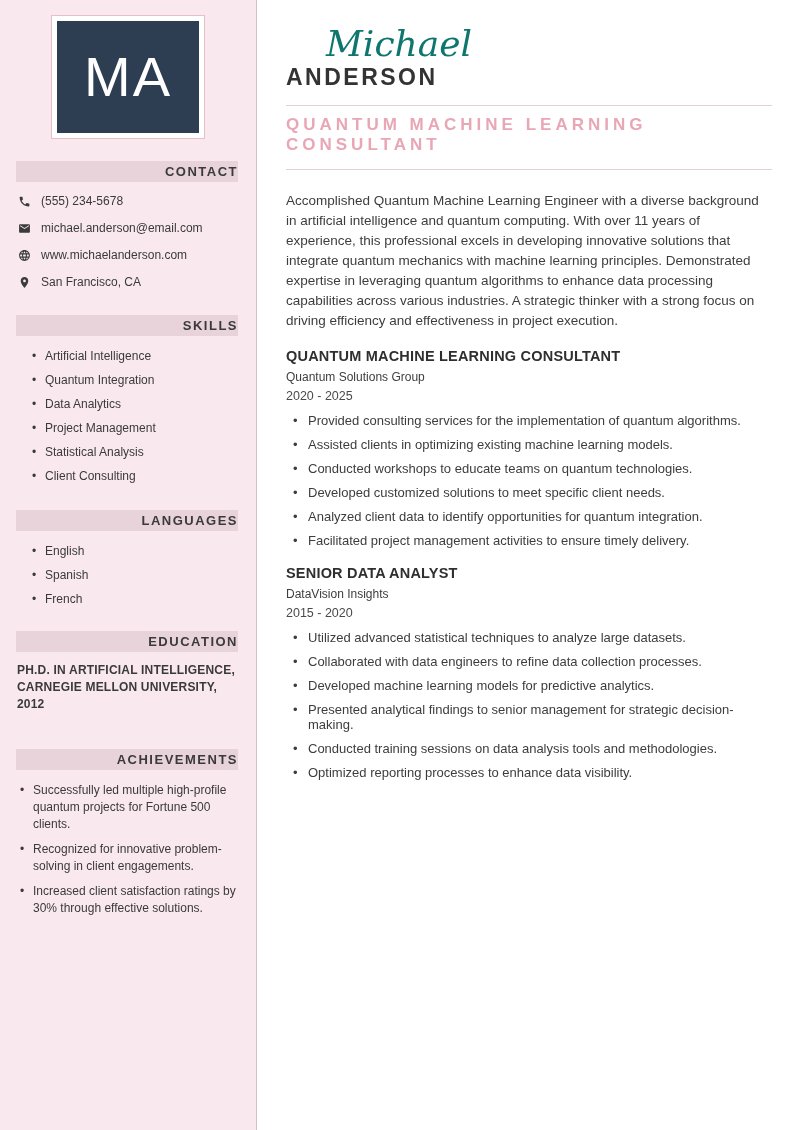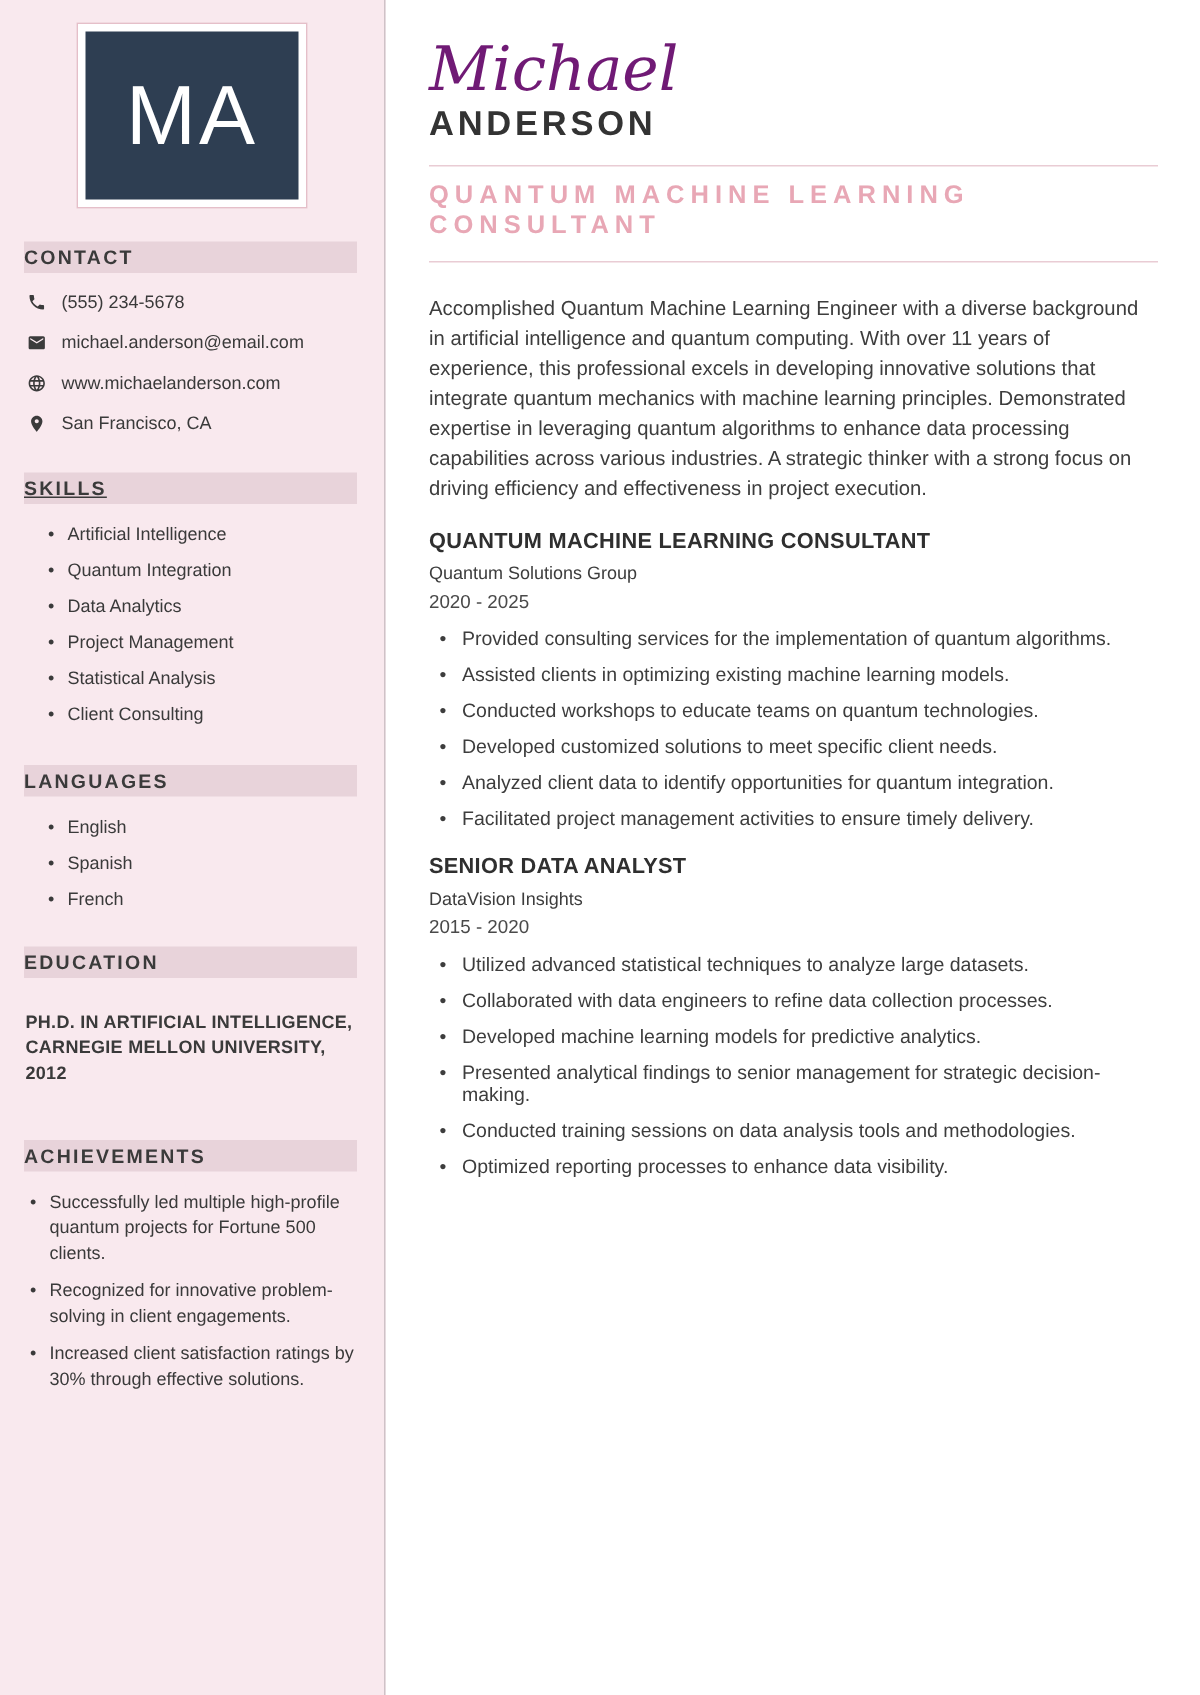--- a/index.html
+++ b/index.html
@@ -15,45 +15,45 @@
   html,body{background:#ffffff;}
   body{font-family:"Liberation Sans", sans-serif;color:var(--text-dark);}
   .page{width:800px;height:1130px;display:flex;overflow:hidden;background:#ffffff;}
 
   
   .sidebar{width:257px;min-width:257px;height:100%;background:var(--sidebar-bg);border-right:1px solid var(--divider);}
   .avatar-frame{width:154px;margin:15px auto 0 auto;background:#ffffff;border:1px solid #e5bfc9;padding:5px;}
   .avatar-box{width:100%;height:112px;background:var(--avatar-bg);display:flex;align-items:center;justify-content:center;}
   .avatar-initials{color:#ffffff;font-size:56px;font-weight:400;letter-spacing:2px;line-height:1;}
 
-  .side-band{margin:0 18px 0 16px;height:21px;background:var(--band-bg);display:flex;align-items:center;justify-content:flex-start;}
+  .side-band{margin:0 18px 0 16px;height:21px;background:var(--band-bg);display:flex;align-items:center;justify-content:flex-end;}
   .side-band span{font-size:13px;font-weight:bold;letter-spacing:1.5px;color:var(--text-dark);}
   .band-contact{margin-top:22px;}
-  .band-skills{margin-top:26px;text-decoration:underline;}
+  .band-skills{margin-top:26px;}
   .band-languages{margin-top:26px;}
   .band-education{margin-top:24px;}
   .band-achievements{margin-top:36px;}
 
   .contact-list{padding:12px 11px 0 18px;}
   .contact-row{display:flex;align-items:center;gap:10px;margin-bottom:13px;font-size:12px;}
   .contact-row svg{flex:none;display:block;}
 
   .side-list{list-style:none;padding:12px 18px 0 20px;margin-left:12px;}
   .side-list li{position:relative;padding-left:13px;font-size:12px;line-height:16px;margin-bottom:8px;}
   .side-list li::before{content:"•";position:absolute;left:0;top:0;color:var(--text-dark);}
 
-  .edu-text{padding:21px 18px 0 17px;font-size:12px;font-weight:bold;line-height:17px;letter-spacing:0.2px;}
+  .edu-text{padding:10px 18px 0 17px;font-size:12px;font-weight:bold;line-height:17px;letter-spacing:0.2px;}
 
   .ach-list{list-style:none;padding:12px 16px 0 20px;}
   .ach-list li{position:relative;padding-left:13px;font-size:12px;line-height:17px;margin-bottom:8px;}
   .ach-list li::before{content:"•";position:absolute;left:0;top:0;color:var(--text-dark);}
 
   
   .main{flex:1;padding:26px 28px 0 29px;}
-  .name-script{font-family:"DejaVu Serif", serif;font-style:italic;font-weight:400;font-size:41px;line-height:1.0;color:#701a75;}
+  .name-script{font-family:"DejaVu Serif", serif;font-style:italic;font-weight:400;font-size:36px;line-height:1.0;color:#0f766e;margin-left:40px;}
   .name-last{font-size:23px;font-weight:bold;letter-spacing:2.5px;color:#333333;margin-top:2px;}
   .hairline{border:none;border-top:1px solid var(--line-pink);margin:14px 0 0 0;}
   .job-title-accent{margin-top:9px;font-size:17px;font-weight:bold;letter-spacing:4px;color:var(--accent-pink);}
   .summary{margin-top:21px;font-size:13.5px;line-height:20px;color:#3d3d3d;}
 
   .main-band{margin-top:22px;height:36px;background:#ecd8de;display:flex;align-items:center;justify-content:center;}
   .main-band span{font-size:13px;font-weight:bold;letter-spacing:1.5px;color:var(--text-dark);}
 
   .job{margin-top:17px;}
   .job-title{font-size:14.5px;font-weight:bold;color:#2f2f2f;letter-spacing:0.2px;}

